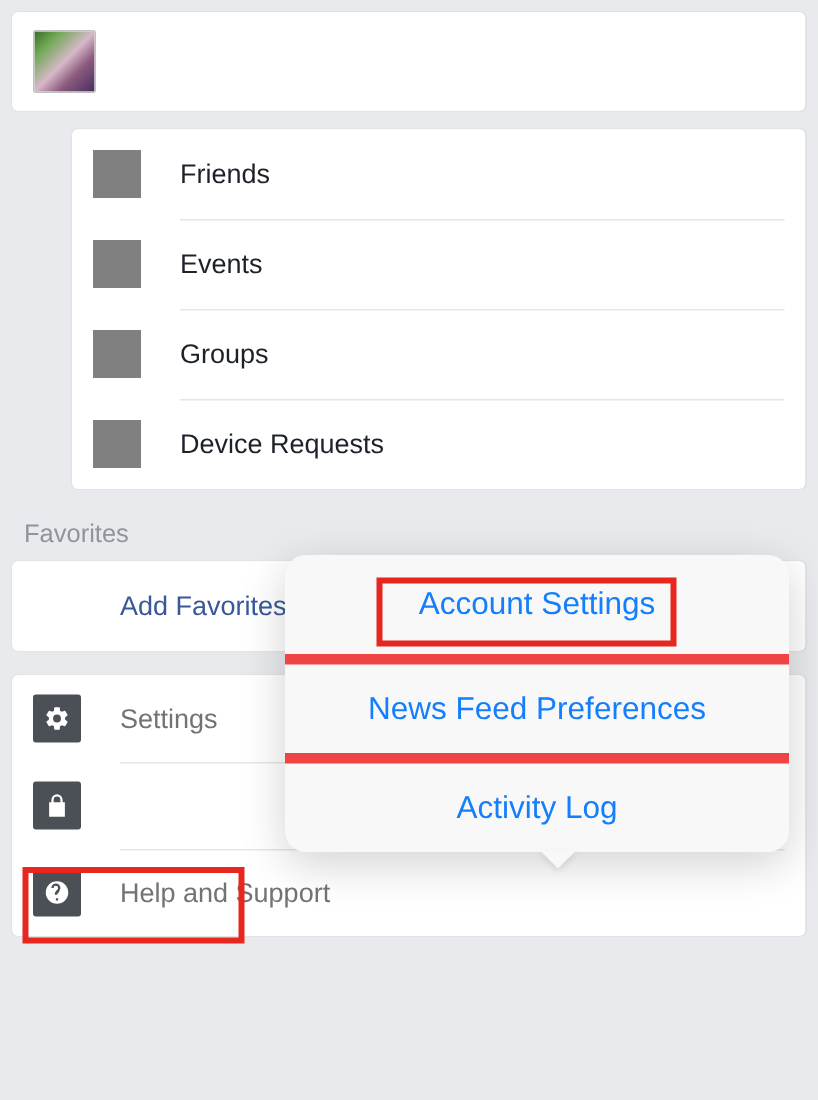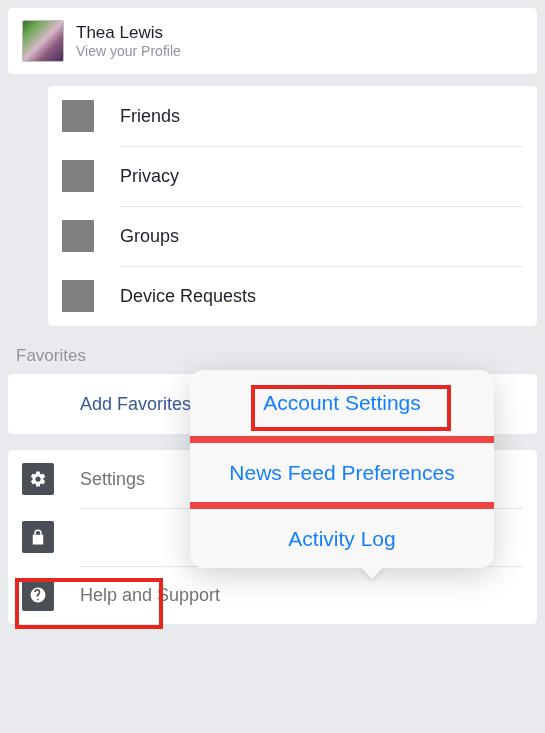--- a/index.html
+++ b/index.html
@@ -143,21 +143,21 @@
       pointer-events: none;
       z-index: 20;
     }
     .hl-settings { left: 15px; top: 578px; width: 148px; height: 51px; }
     .hl-account { left: 251px; top: 385px; width: 200px; height: 46px; }
     
     .popover {
       position: absolute;
       left: 190px;
       top: 370px;
-      width: 304px;
+      width: 336px;
       background: #f8f8f8;
       border-radius: 14px;
       box-shadow: 0 8px 30px rgba(0,0,0,0.18);
       z-index: 10;
     }
     .pop-item {
       height: 66px;
       display: flex;
       align-items: center;
       justify-content: center;
@@ -178,35 +178,31 @@
       border-top: 12px solid #f8f8f8;
       filter: drop-shadow(0 2px 2px rgba(0,0,0,0.1));
     }
   </style>
 </head>
 <body>
 
 <div class="card">
   <div class="profile-row">
     <div class="avatar"></div>
-    <div class="profile-text">
-      <div class="profile-name">Thea Lewis</div>
-      <div class="profile-sub">View your Profile</div>
-    </div>
   </div>
 </div>
 
 <div class="card" style="margin-top:12px;margin-left:48px;">
   <div class="list-item">
     <div class="sq-icon"></div>
     <div class="item-label">Friends</div>
   </div>
   <div class="list-item">
     <div class="sq-icon"></div>
-    <div class="item-label">Privacy</div>
+    <div class="item-label">Events</div>
   </div>
   <div class="list-item">
     <div class="sq-icon"></div>
     <div class="item-label">Groups</div>
   </div>
   <div class="list-item">
     <div class="sq-icon"></div>
     <div class="item-label">Device Requests</div>
   </div>
 </div>

